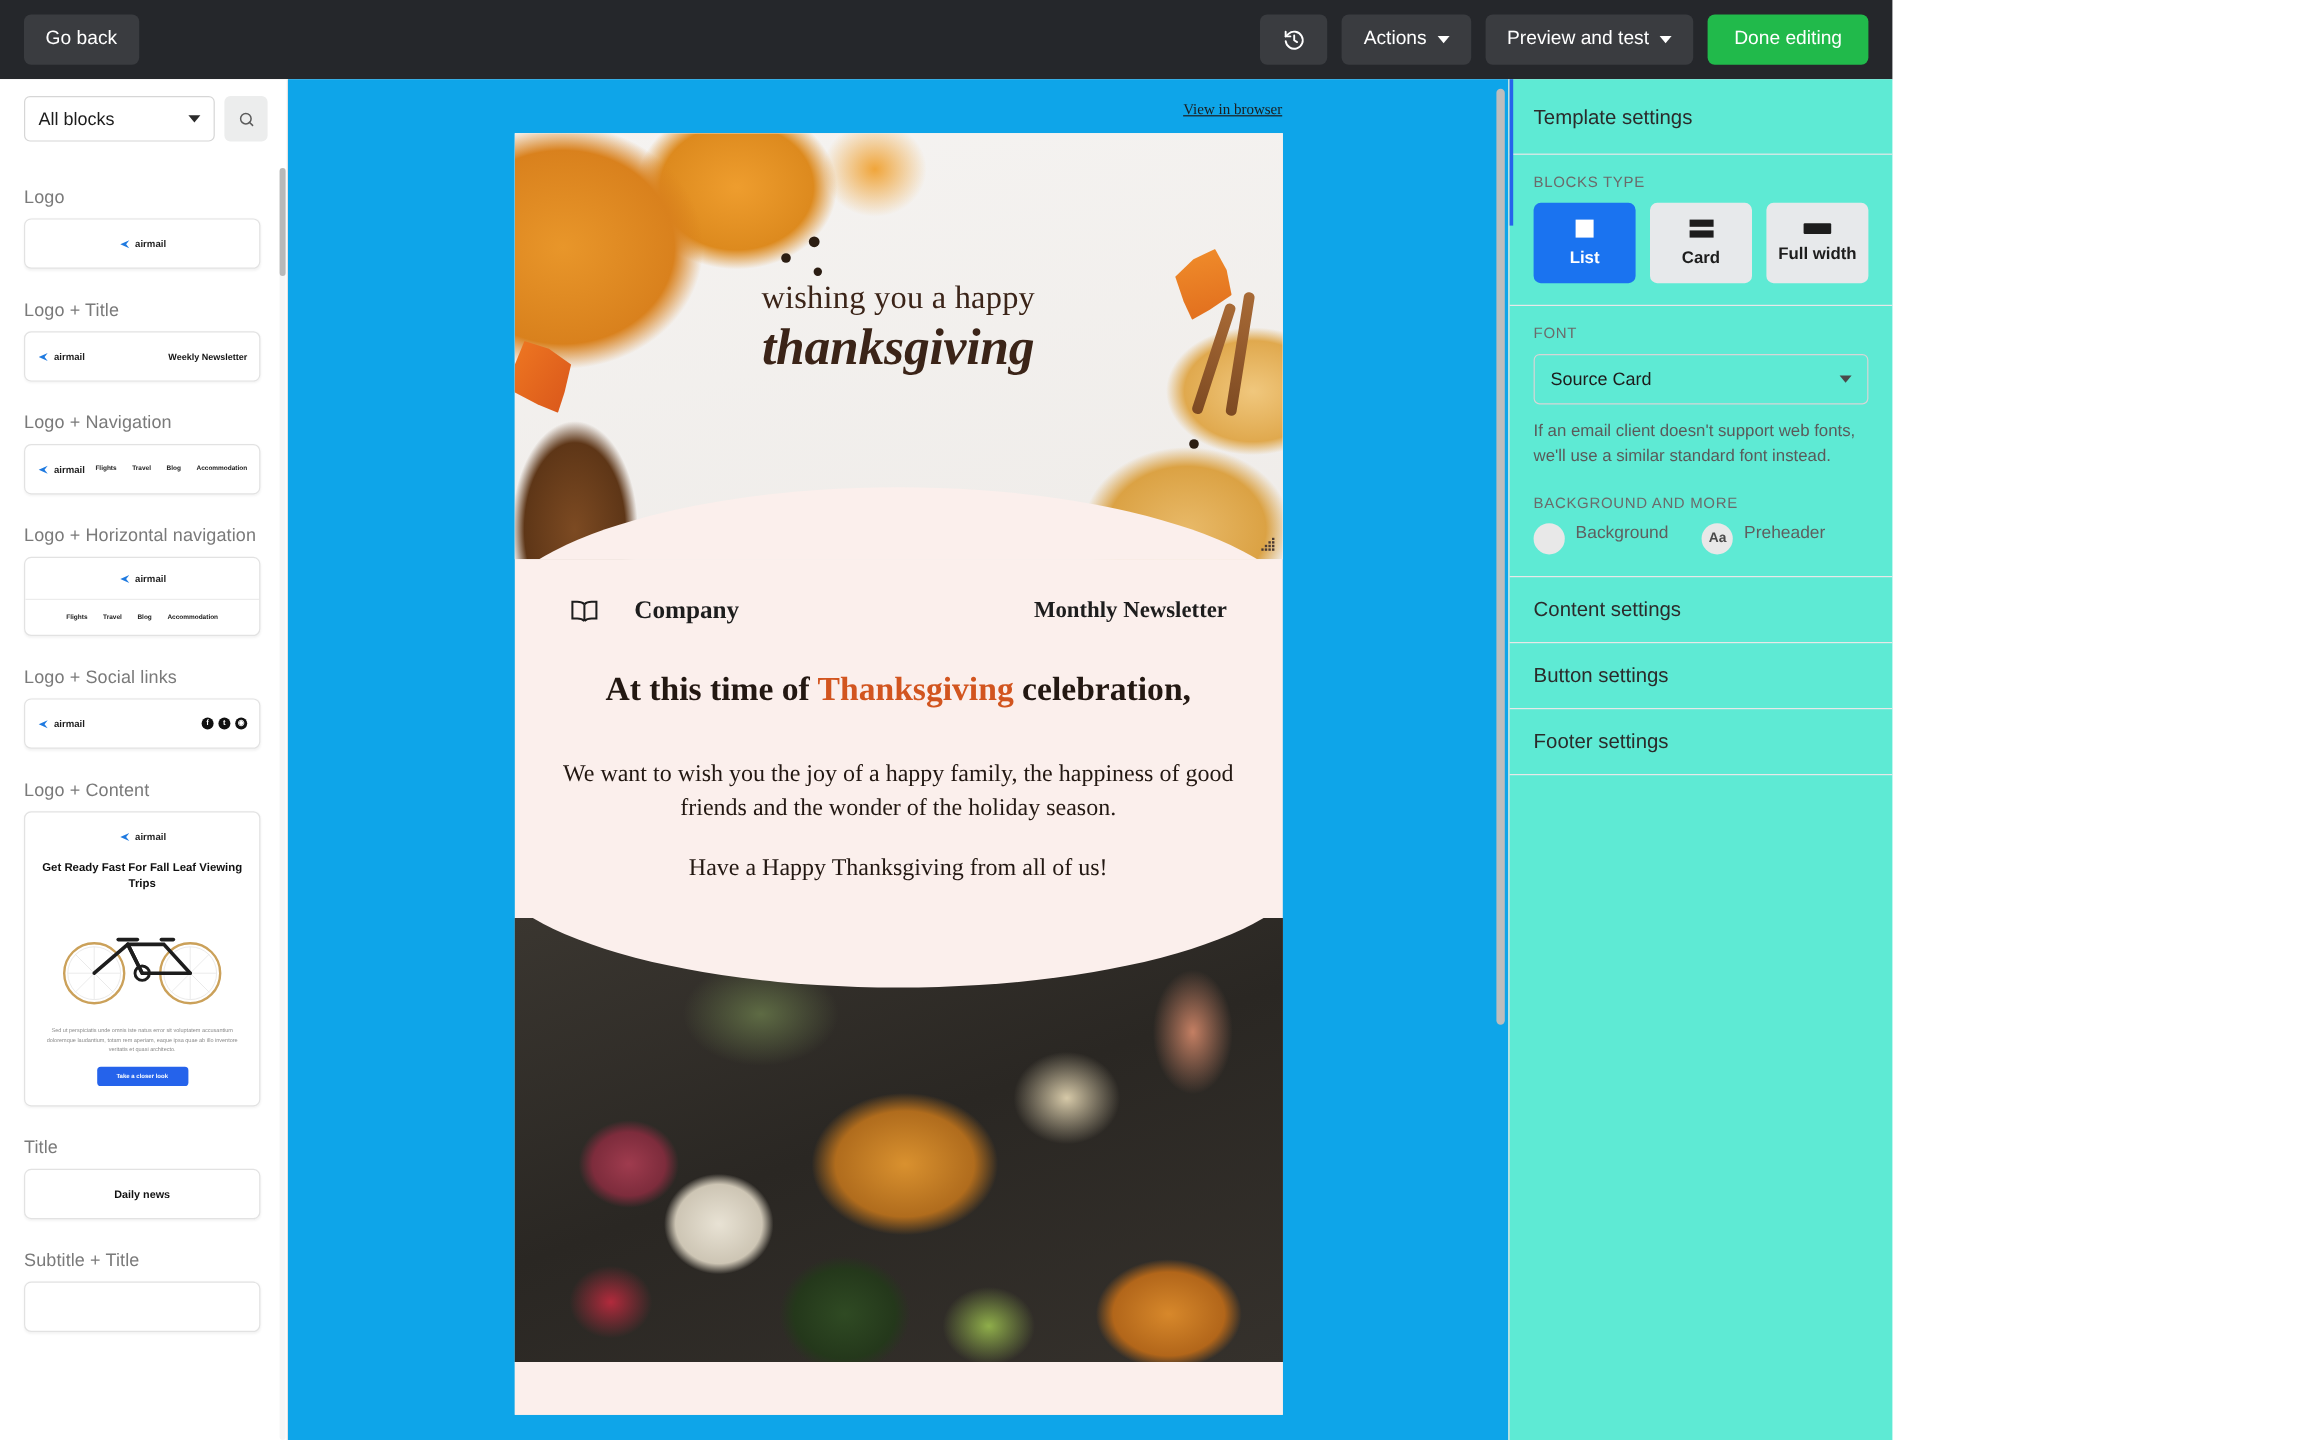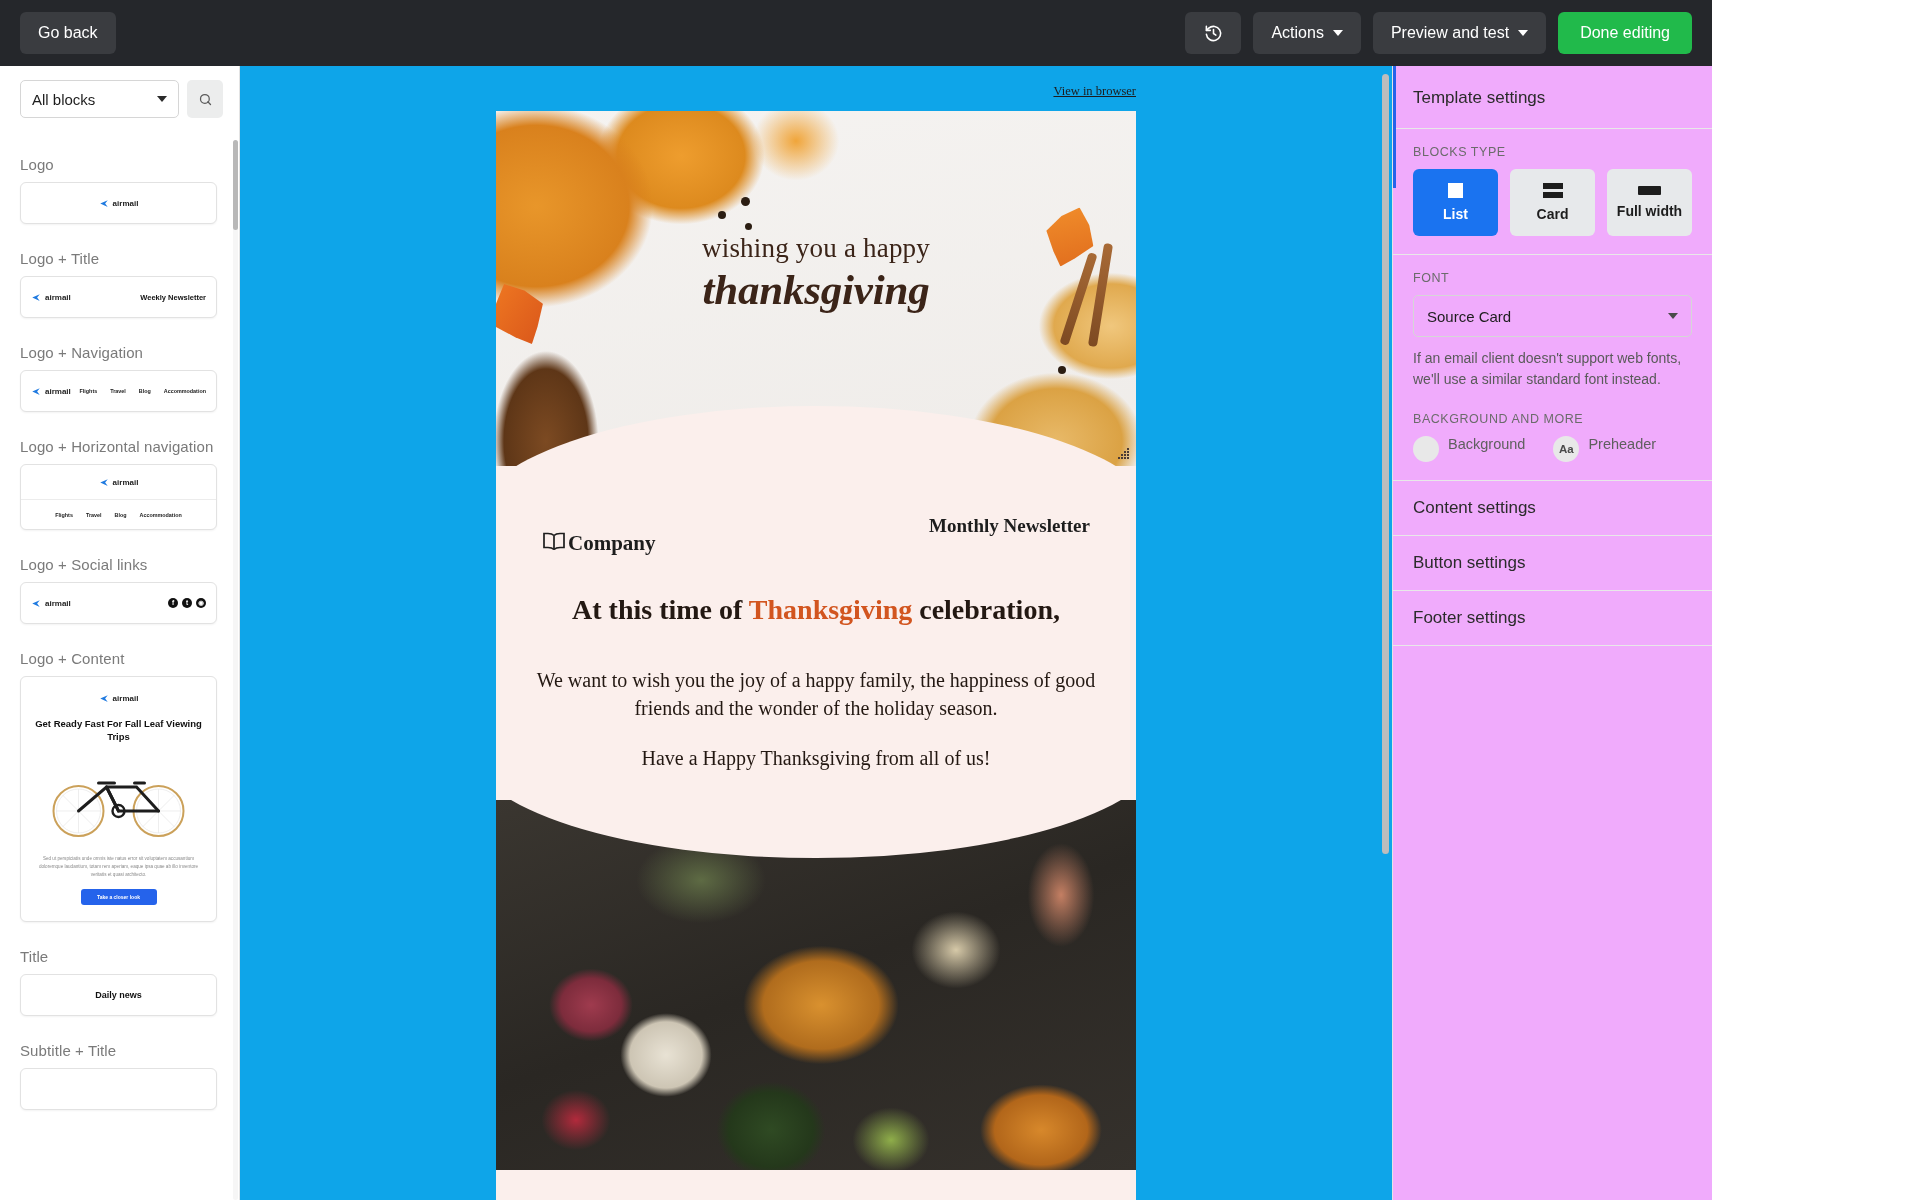--- a/index.html
+++ b/index.html
@@ -1,21 +1,21 @@
 <!DOCTYPE html>
 <html><head>
 <meta charset="utf-8">
 <style>
   * { box-sizing: border-box; margin: 0; padding: 0; }
   html, body {
     width: 1920px; height: 1200px;
     font-family: "Liberation Sans", sans-serif;
     background: #ffffff; overflow: hidden;
   }
-  #app { position: relative; width: 1712px; height: 1200px; display: flex; flex-direction: column; }
+  #app { position: relative; width: 1577px; height: 1200px; display: flex; flex-direction: column; }
 
   
   .topbar {
     height: 66px; background: #25272b; flex: 0 0 66px;
     display: flex; align-items: center; padding: 0 20px;
   }
   .tb-btn {
     background: #3a3c40; color: #fff; border: none;
     border-radius: 6px; font-size: 16px; font-family: inherit;
     height: 42px; padding: 0 18px; cursor: pointer;
@@ -125,21 +125,21 @@
   .hero-curve {
     position: absolute; left: -4%; bottom: -60px; width: 108%; height: 120px;
     background: #fbefec; border-radius: 50% 50% 0 0 / 100% 100% 0 0; z-index: 5;
   }
   .resize-grip { position: absolute; right: 6px; bottom: 6px; width: 12px; height: 12px; z-index: 9; cursor: nwse-resize; }
 
   .mailhead {
     display: flex; align-items: center; justify-content: space-between;
     padding: 30px 46px 0 46px;
   }
-  .mh-left { display: flex; align-items: flex-start; gap: 2px; margin-top: 35px; }
+  .mh-left { display: flex; align-items: center; gap: 30px; }
   .mh-company { font-family: "Liberation Serif", serif; font-weight: 700; font-size: 21px; color: #1d1d1d; }
   .mh-right { font-family: "Liberation Serif", serif; font-weight: 700; font-size: 19px; color: #1d1d1d; }
 
   .mail-h1 {
     font-family: "Liberation Serif", serif; font-weight: 700; font-size: 28px;
     text-align: center; color: #231812; margin-top: 38px; padding: 0 40px;
   }
   .mail-h1 em { font-style: normal; color: #d2551f; }
   .mail-p {
     font-family: "Liberation Serif", serif; font-size: 20px; line-height: 1.4;
@@ -173,21 +173,21 @@
 
   .canvas-scroll {
     position: absolute; right: 3px; top: 8px; width: 7px; height: 1180px;
     background: transparent;
   }
   .canvas-thumb { position: absolute; left: 0; top: 0; width: 7px; height: 780px;
                   background: #bdbdbd; border-radius: 4px; }
 
   
   .rpanel {
-    width: 320px; flex: 0 0 320px; background: #f0abfc; border-left: 1px solid #e3e3e3;
+    width: 320px; flex: 0 0 320px; background: #5eead4; border-left: 1px solid #e3e3e3;
     display: flex; flex-direction: column; min-height: 0; position: relative;
   }
   .rp-accent { position: absolute; left: 0; top: 0; width: 3px; height: 122px; background: #2563eb; }
   .rp-title { font-size: 17px; color: #2b2b2b; padding: 22px 20px 20px 20px; }
   .rp-sec { border-top: 1px solid #e8e8e8; padding: 16px 20px 18px 20px; }
   .rp-cap { font-size: 12.5px; letter-spacing: .55px; color: #6b6b6b; margin-bottom: 10px; }
   .btype { display: flex; gap: 12px; }
   .bt {
     flex: 1 1 0; height: 67px; border-radius: 6px; background: #e7e9eb; cursor: pointer;
     display: flex; flex-direction: column; align-items: center; justify-content: center; gap: 8px;

